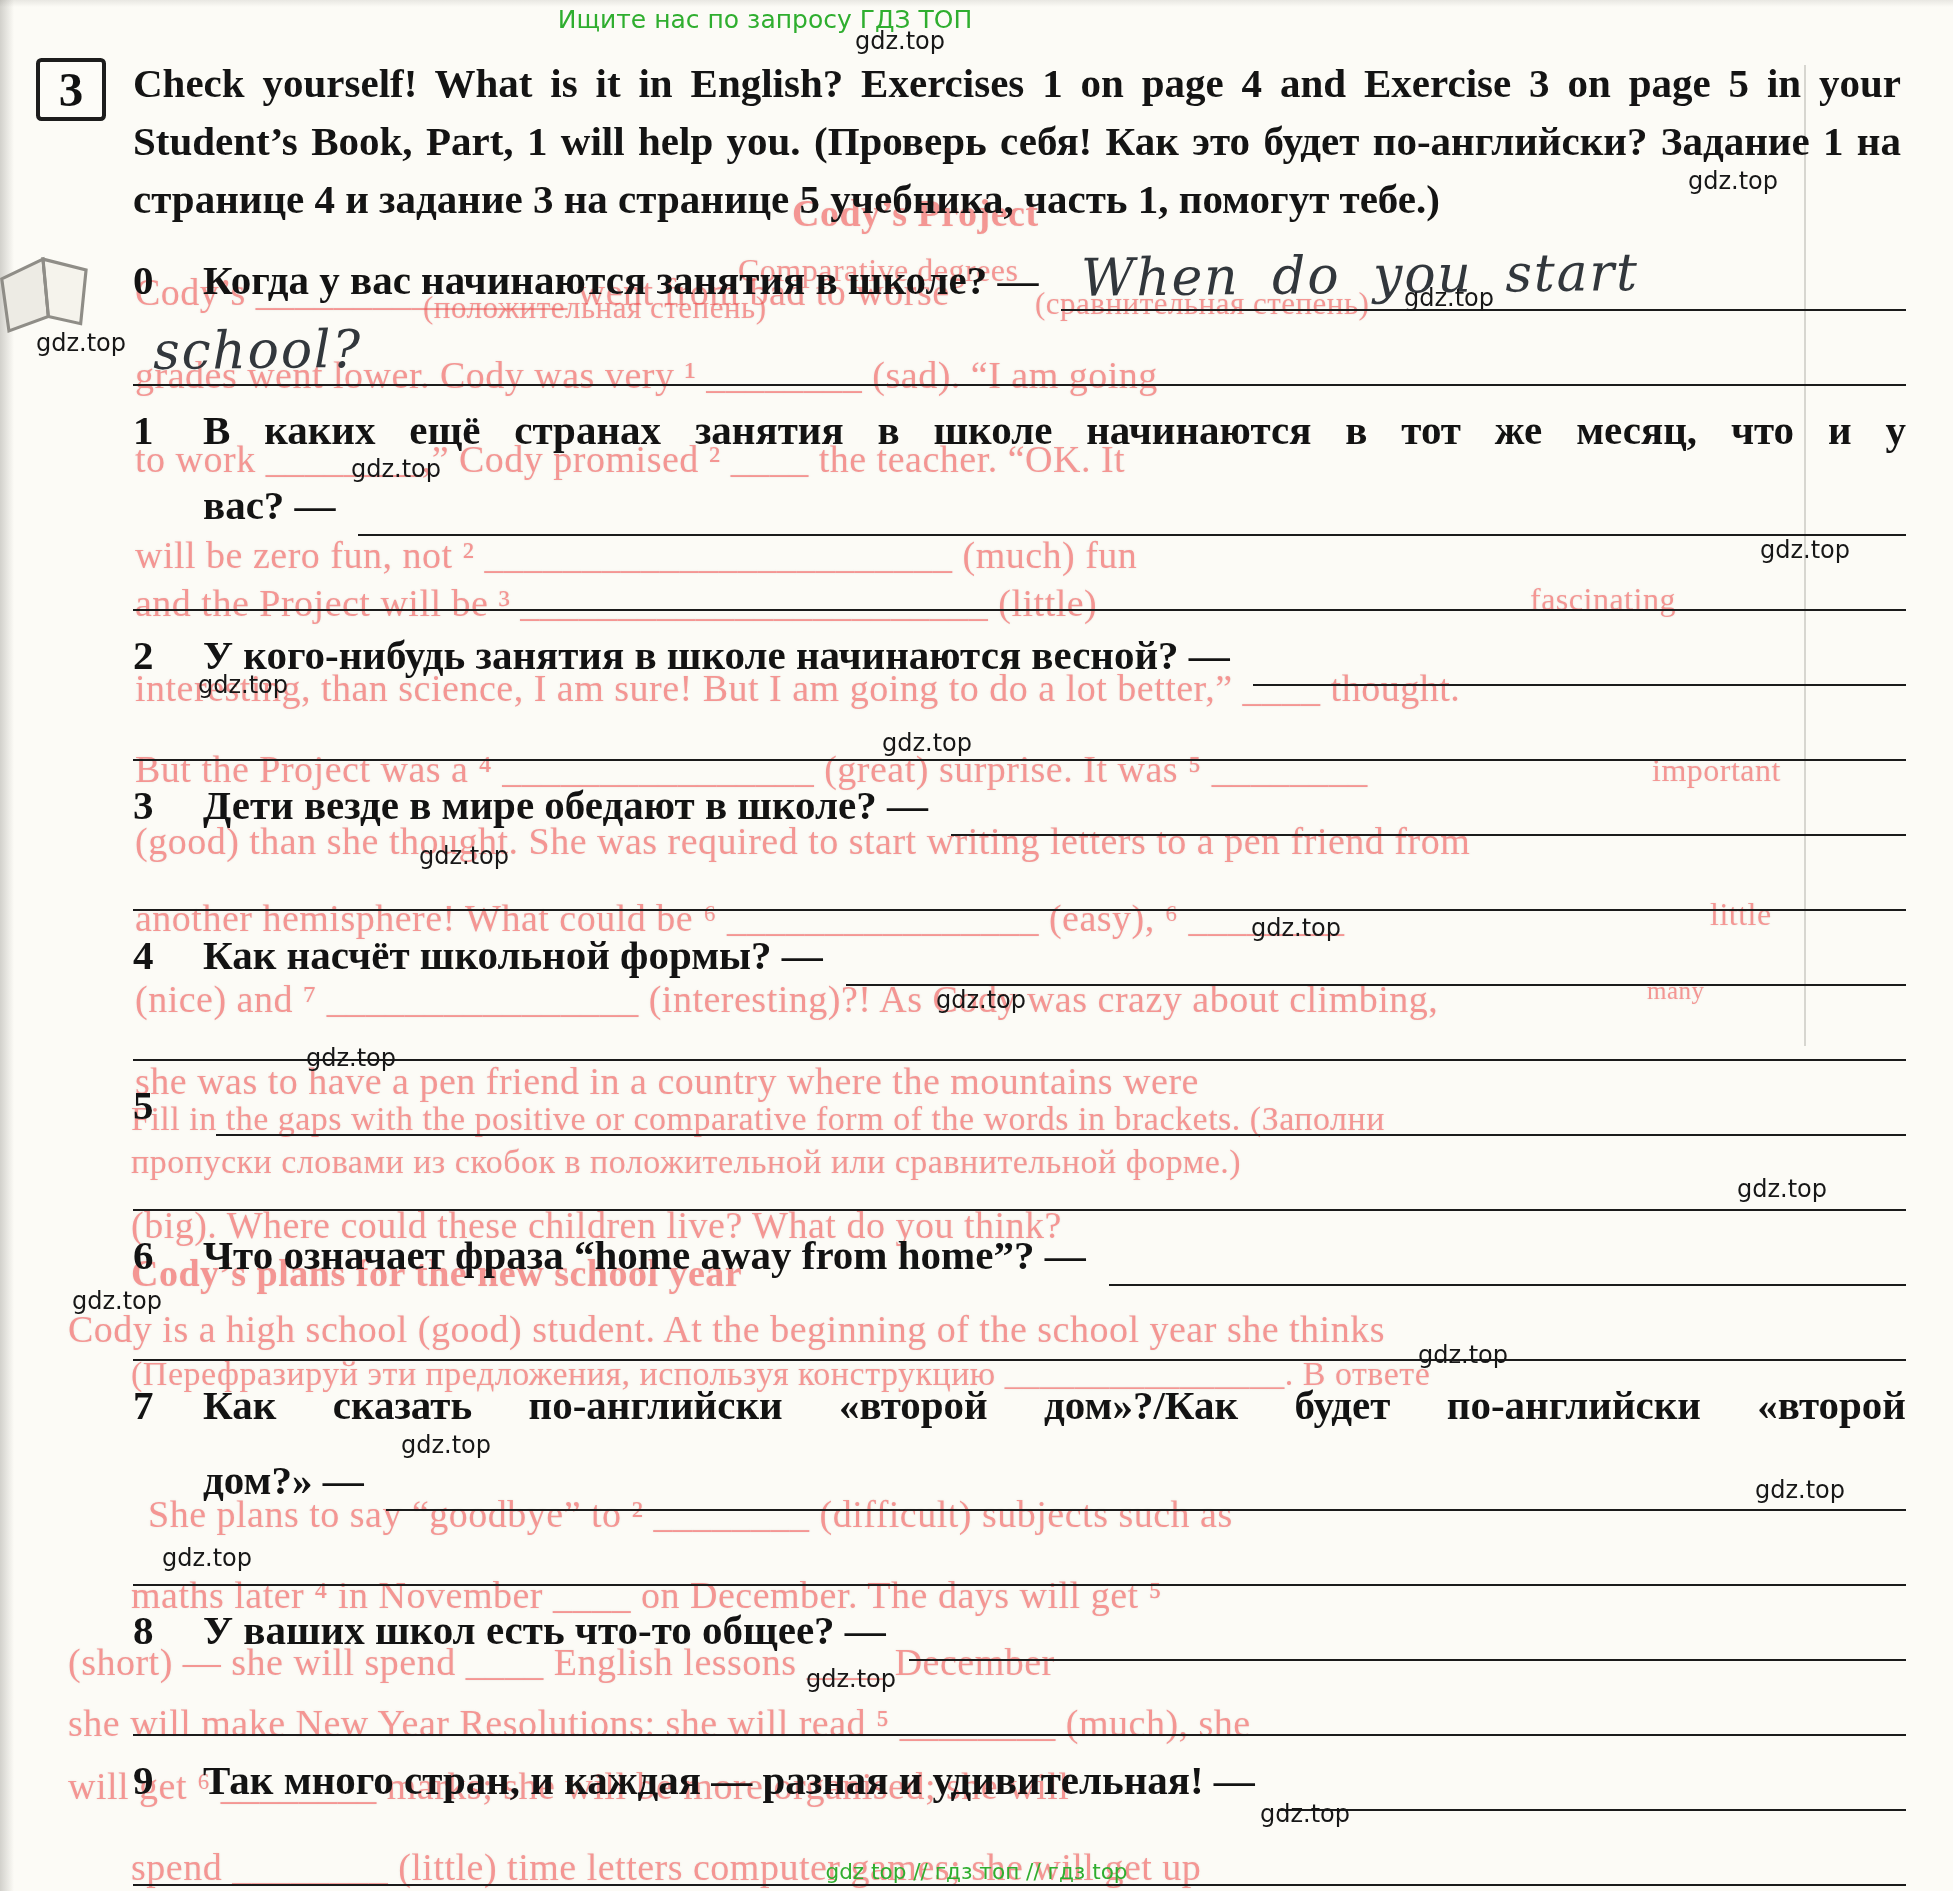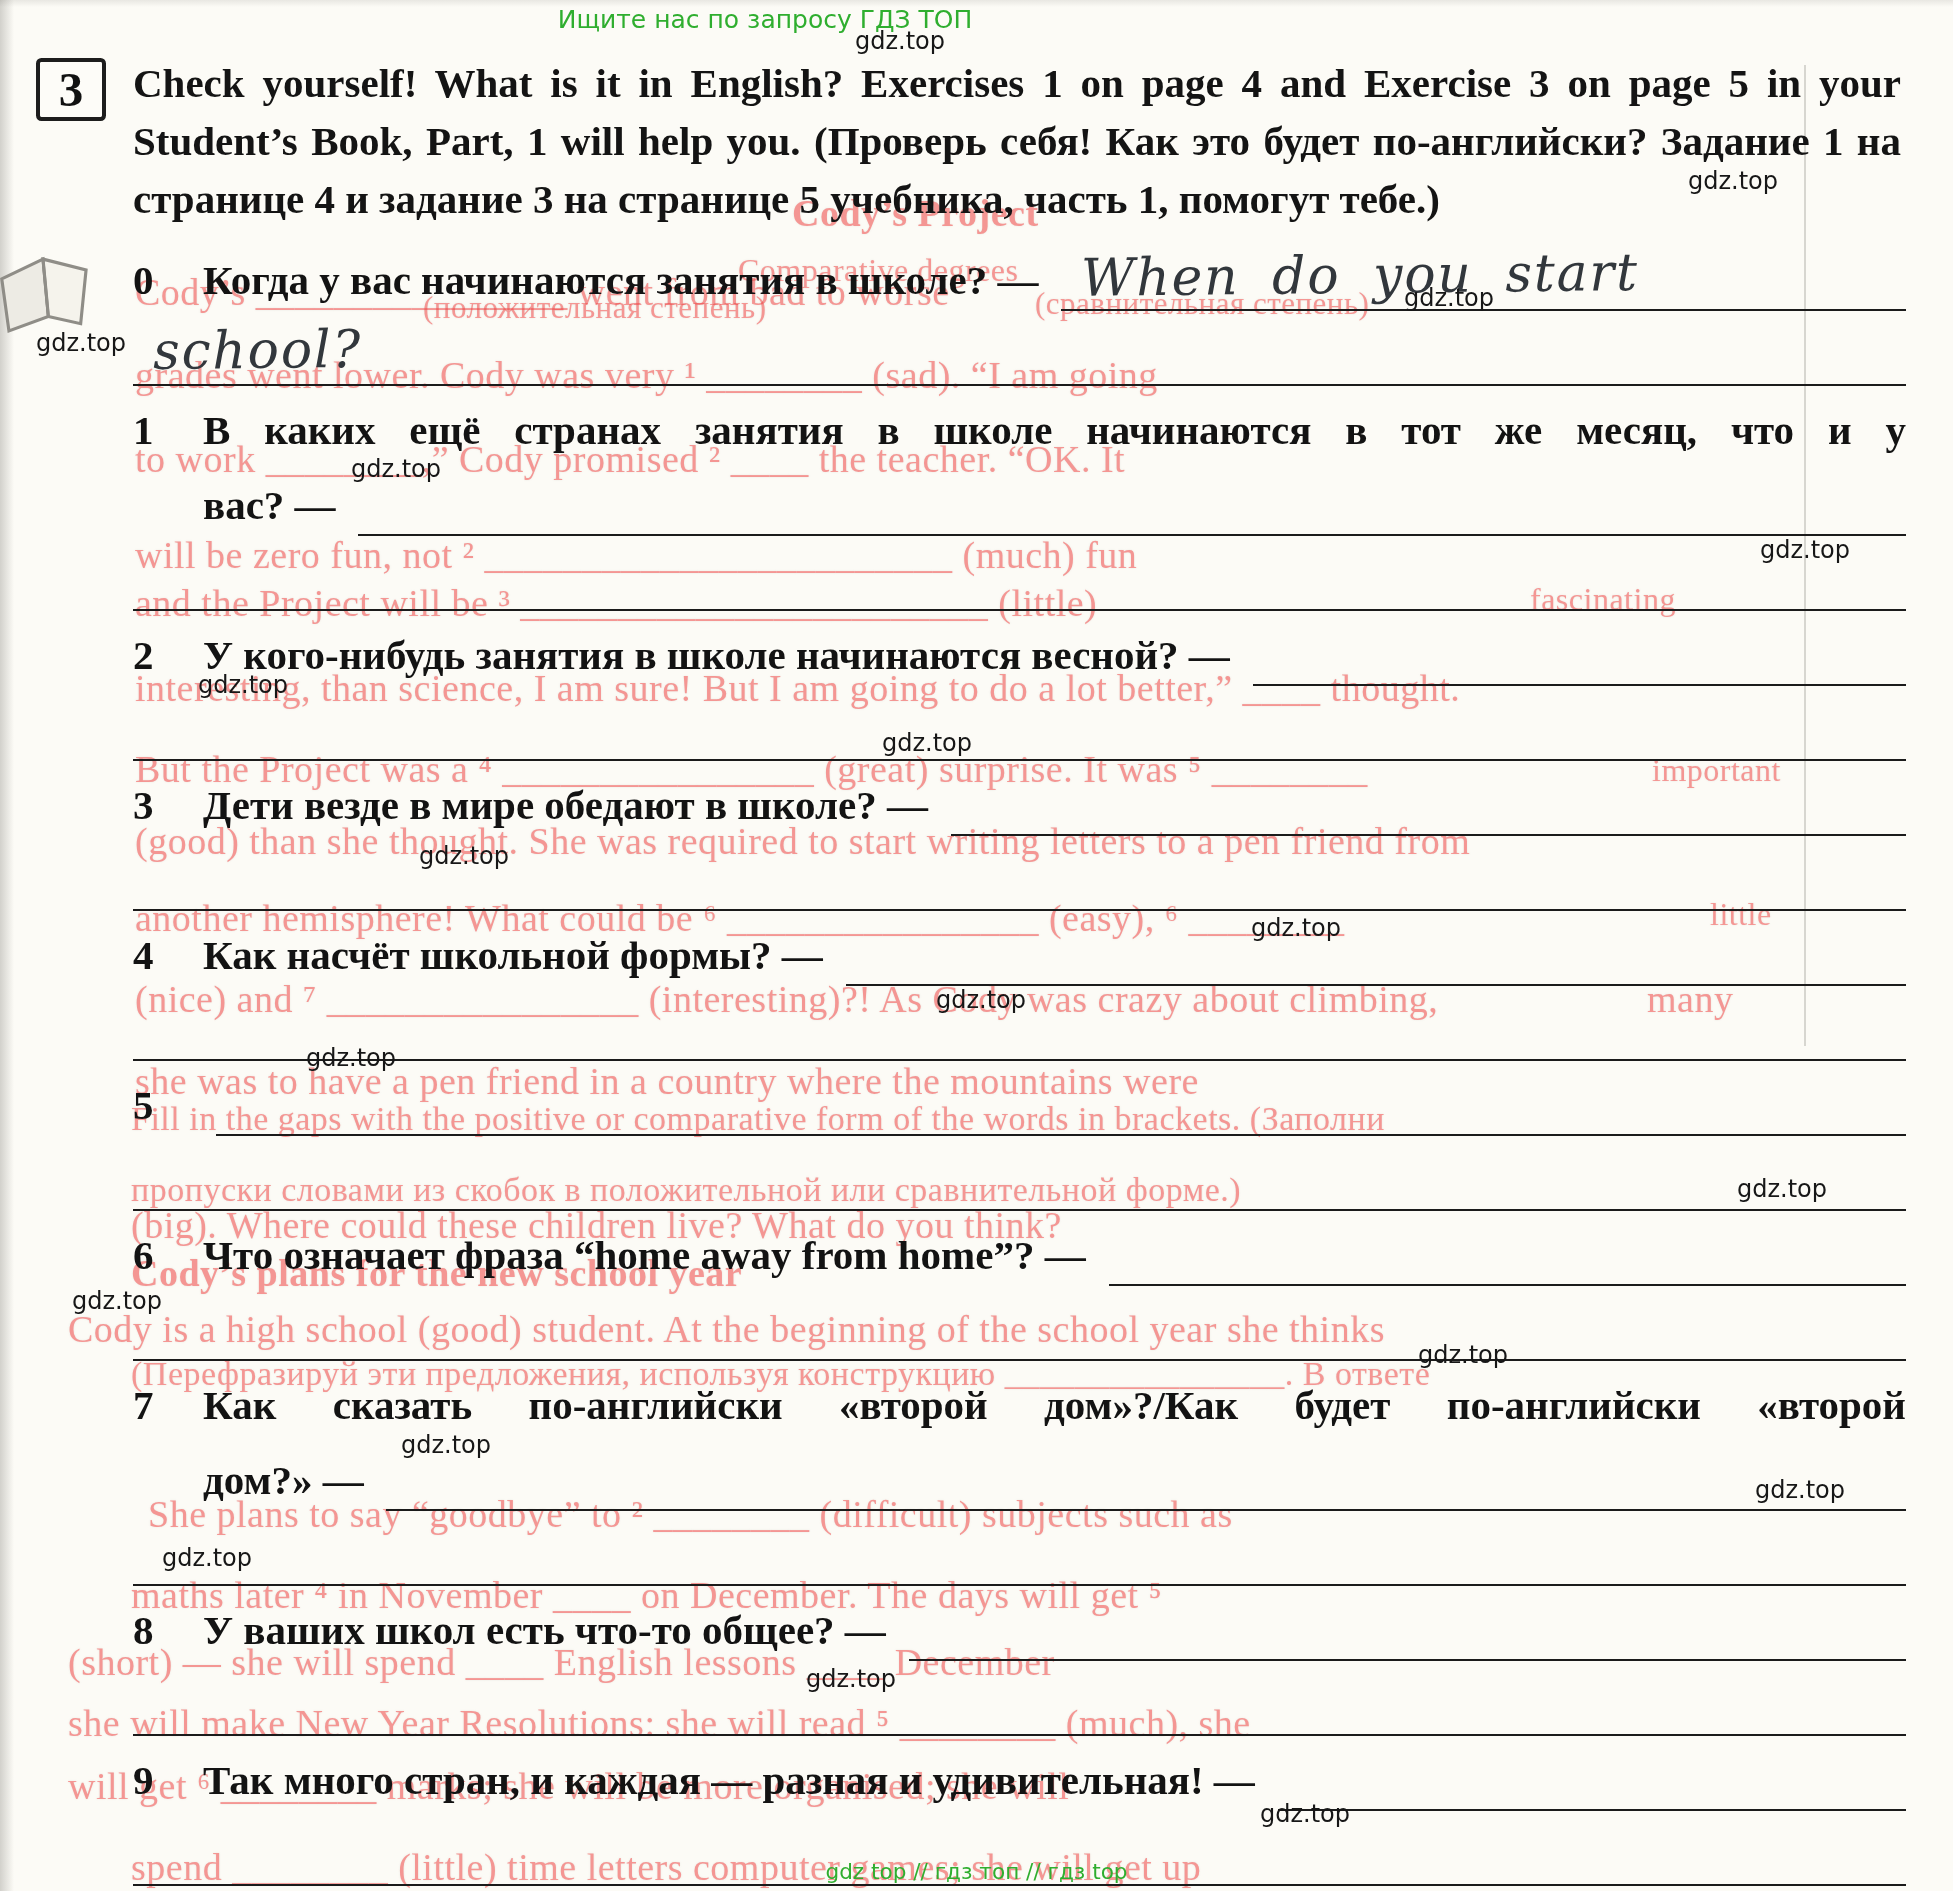--- a/index.html
+++ b/index.html
@@ -95,24 +95,24 @@
       <span class="ghost" style="left: 135px; top: 533px;">will be zero fun, not ² ________________________ (much) fun</span>
       <span class="ghost" style="left: 135px; top: 581px;">and the Project will be ³ ________________________ (little)</span>
       <span class="ghost" style="left: 1530px; top: 581px; font-size: 32px;">fascinating</span>
       <span class="ghost" style="left: 135px; top: 666px;">interesting, than science, I am sure! But I am going to do a lot better,” ____ thought.</span>
       <span class="ghost" style="left: 135px; top: 747px;">But the Project was a ⁴ ________________ (great) surprise. It was ⁵ ________</span>
       <span class="ghost" style="left: 1652px; top: 752px; font-size: 32px;">important</span>
       <span class="ghost" style="left: 135px; top: 819px;">(good) than she thought. She was required to start writing letters to a pen friend from</span>
       <span class="ghost" style="left: 135px; top: 896px;">another hemisphere! What could be ⁶ ________________ (easy), ⁶ ________</span>
       <span class="ghost" style="left: 1710px; top: 896px; font-size: 32px;">little</span>
       <span class="ghost" style="left: 135px; top: 977px;">(nice) and ⁷ ________________ (interesting)?! As Cody was crazy about climbing,</span>
-      <span class="ghost" style="left: 1647px; top: 977px; font-size: 38px;">many</span>
+      <span class="ghost" style="left: 1647px; top: 977px; font-size: 25px;">many</span>
       <span class="ghost" style="left: 135px; top: 1059px;">she was to have a pen friend in a country where the mountains were</span>
       <span class="ghost" style="left: 131px; top: 1100px; font-size: 34px;">Fill in the gaps with the positive or comparative form of the words in brackets. (Заполни</span>
-      <span class="ghost" style="left: 131px; top: 1143px; font-size: 34px; margin-top: 28px;">пропуски словами из скобок в положительной или сравнительной форме.)</span>
+      <span class="ghost" style="left: 131px; top: 1143px; font-size: 34px;">пропуски словами из скобок в положительной или сравнительной форме.)</span>
       <span class="ghost" style="left: 131px; top: 1203px;">(big). Where could these children live? What do you think?</span>
       <span class="ghost bold" style="left: 131px; top: 1251px;">Cody’s plans for the new school year</span>
       <span class="ghost" style="left: 68px; top: 1307px;">Cody is a high school (good) student. At the beginning of the school year she thinks</span>
       <span class="ghost" style="left: 131px; top: 1355px; font-size: 34px;">(Перефразируй эти предложения, используя конструкцию ________________. В ответе</span>
       <span class="ghost" style="left: 148px; top: 1492px;">She plans to say “goodbye” to ² ________ (difficult) subjects such as</span>
       <span class="ghost" style="left: 131px; top: 1573px;">maths later ⁴ in November ____ on December. The days will get ⁵</span>
       <span class="ghost" style="left: 68px; top: 1640px;">(short) — she will spend ____ English lessons ____ December</span>
       <span class="ghost" style="left: 68px; top: 1701px;">she will make New Year Resolutions: she will read ⁵ ________ (much), she</span>
       <span class="ghost" style="left: 68px; top: 1764px;">will get ⁶ ________ marks; she will be more organised; she will</span>
       <span class="ghost" style="left: 131px; top: 1845px;">spend ________ (little) time letters computer games; she will get up</span>

